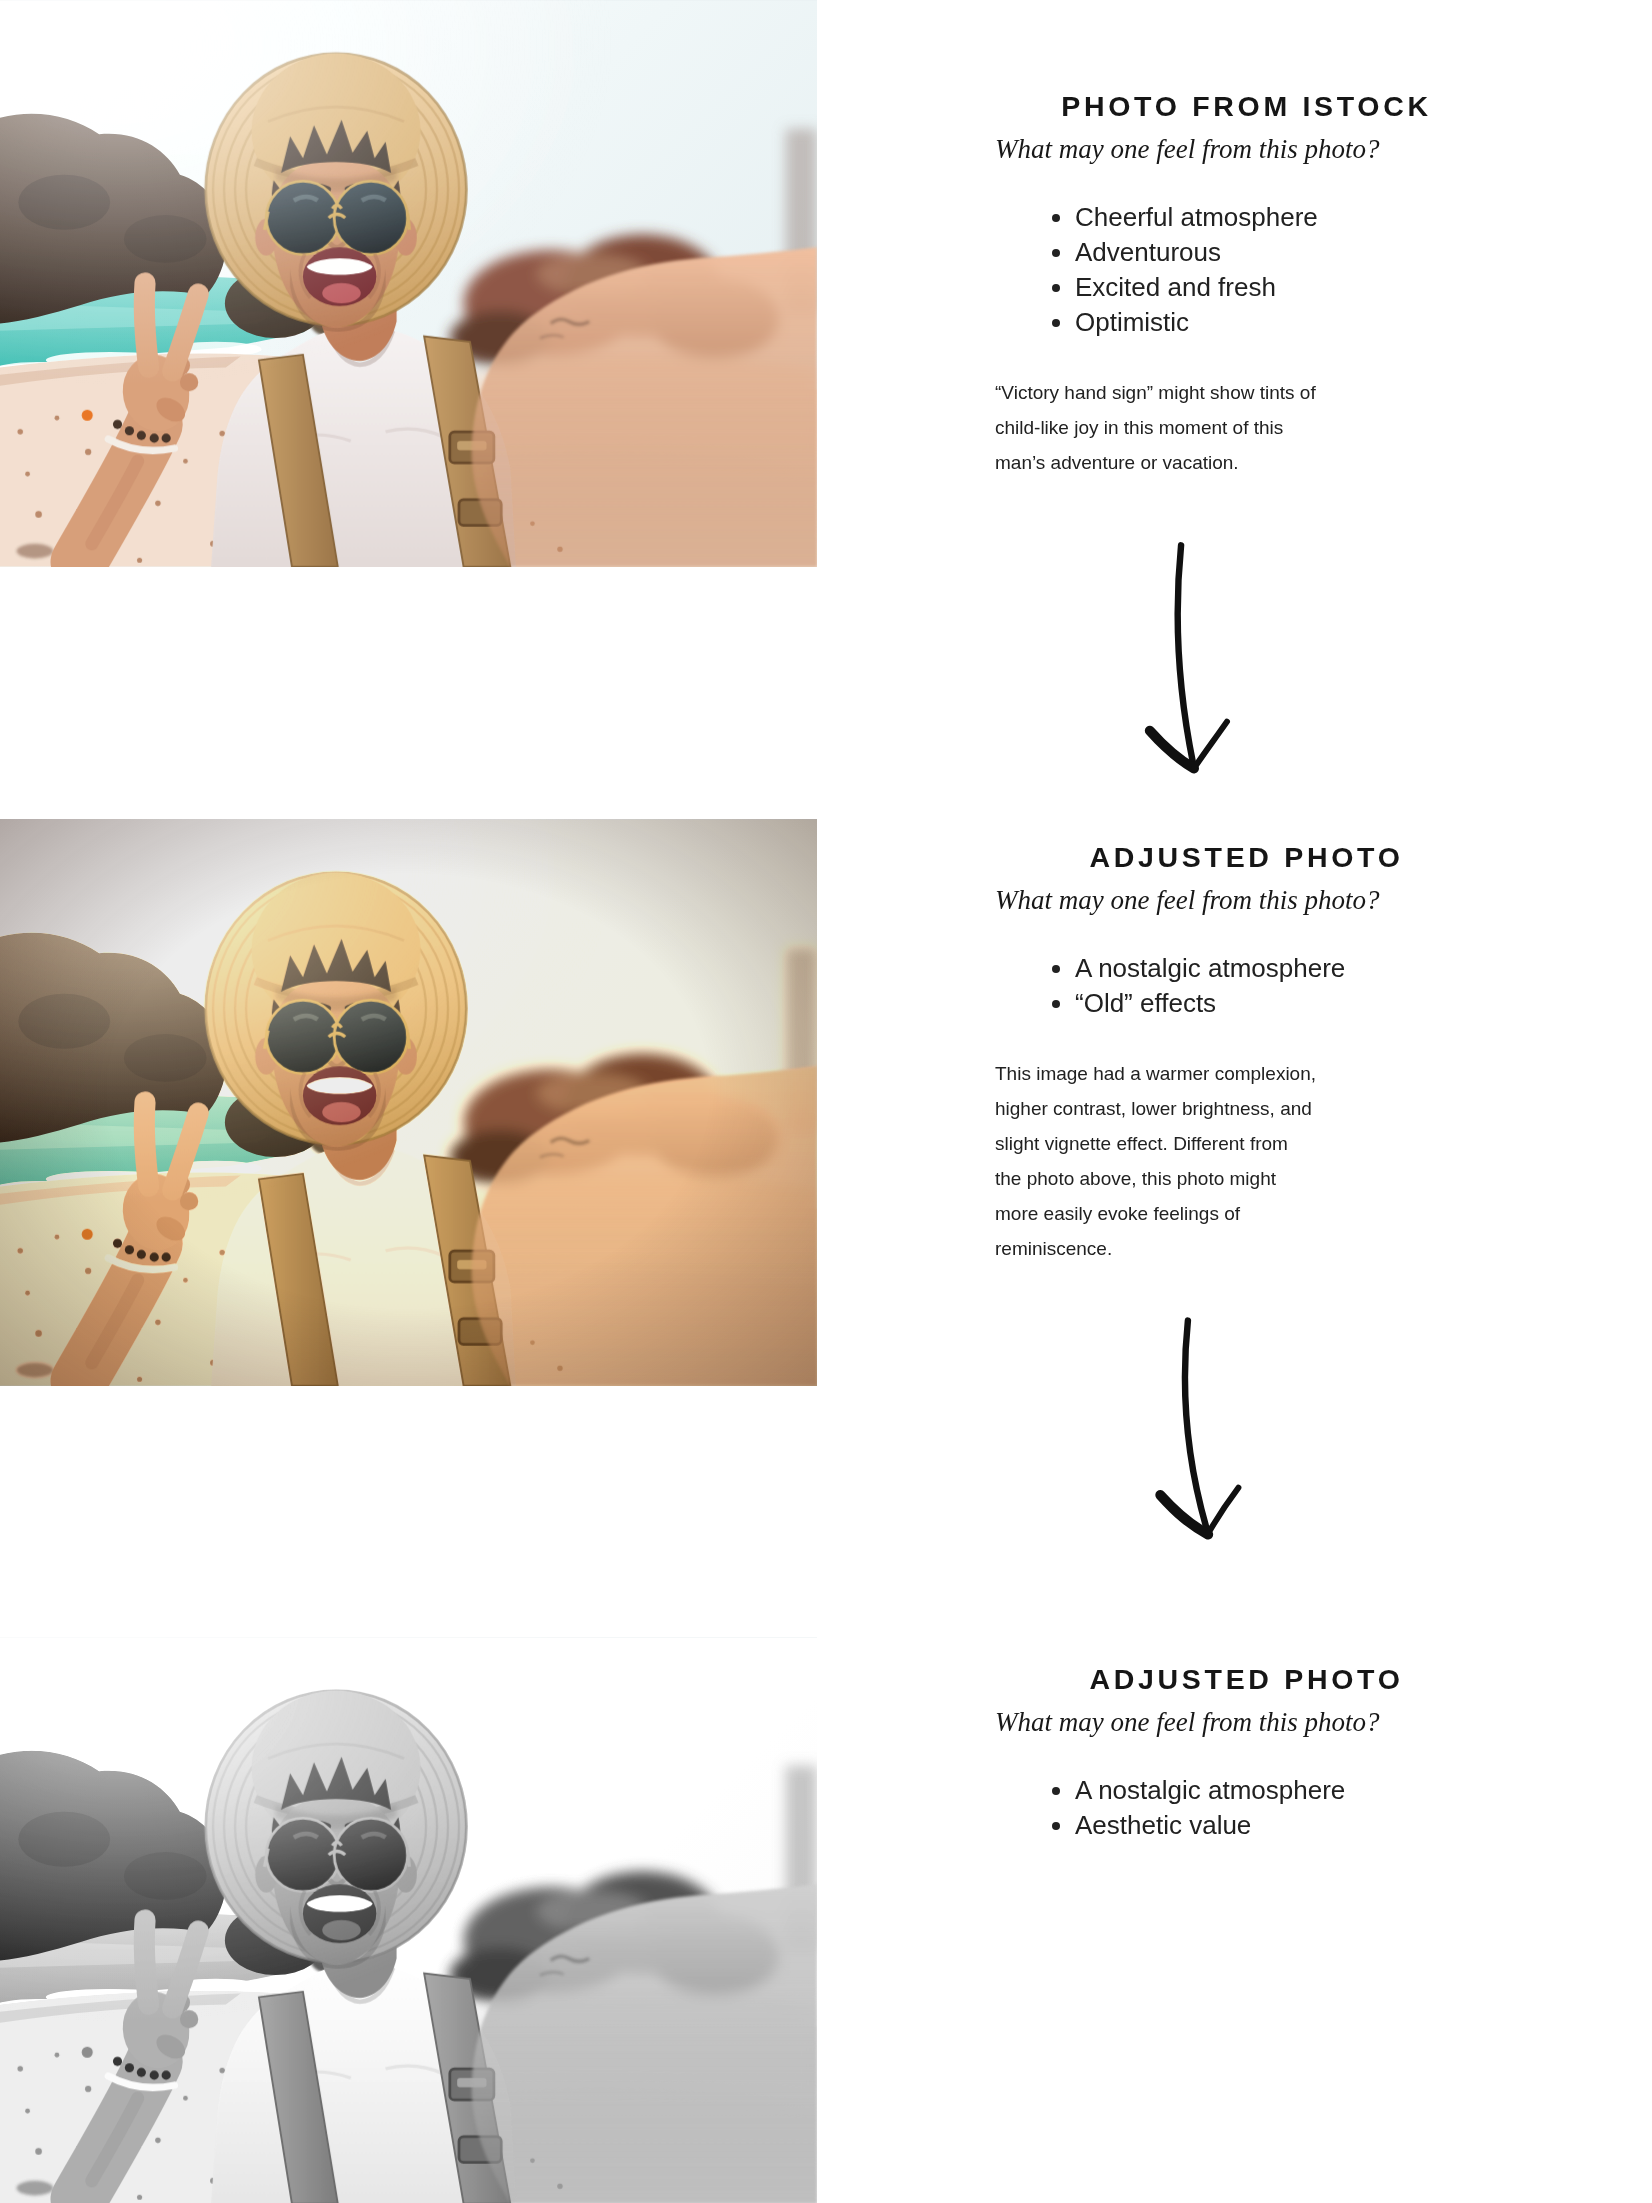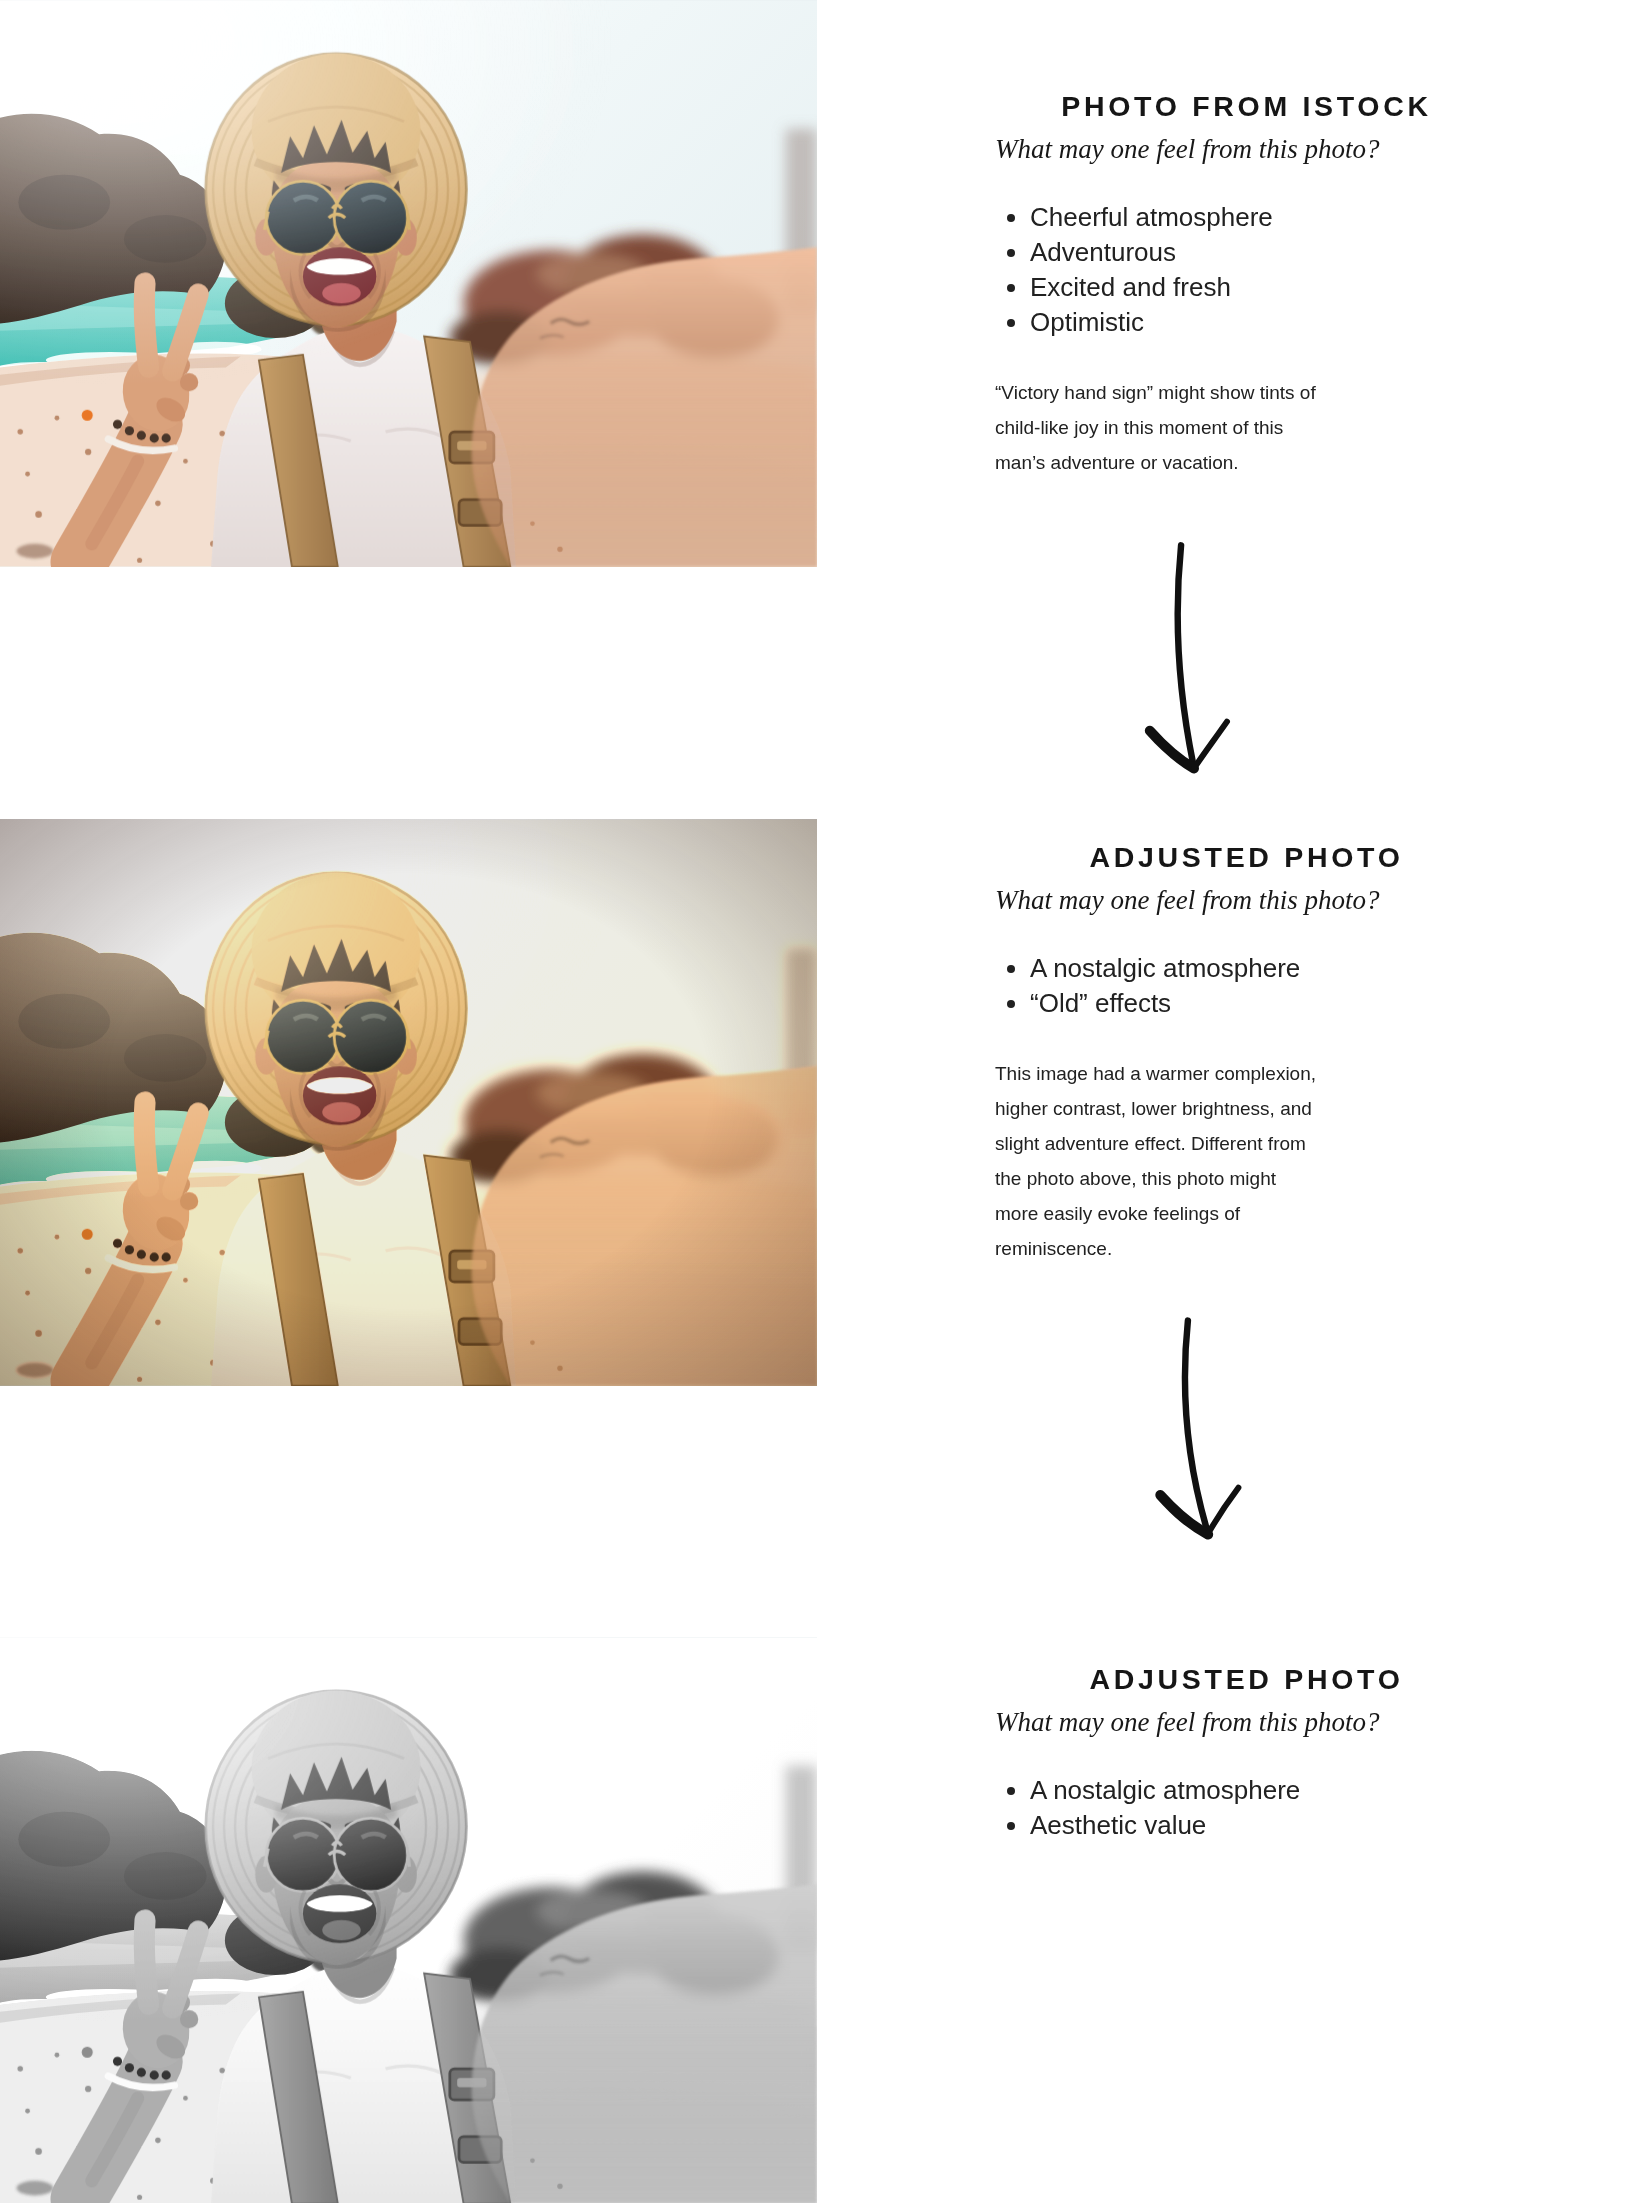--- a/index.html
+++ b/index.html
@@ -16,21 +16,21 @@
   .vignette{position:absolute;inset:0;pointer-events:none;
             background:radial-gradient(ellipse at 50% 48%, rgba(0,0,0,0) 52%, rgba(46,18,8,0.34) 100%);}
   .txt{position:absolute;left:995px;width:503px;}
   .s1{top:88px;}
   .s2{top:839px;}
   .s3{top:1661px;}
   .txt h2{margin:0;font-size:28.5px;line-height:37px;font-weight:700;letter-spacing:3.7px;color:#161616;text-align:center;}
   .sub{margin:9.2px 0 0;font-family:"Liberation Serif",serif;font-style:italic;
        font-size:27px;line-height:31px;color:#181818;}
   .txt ul{margin:35px 0 0;padding:0 0 0 35px;list-style:disc outside;}
-  .txt li{font-size:26px;line-height:35px;color:#212121;}
+  .txt li{font-size:26px;line-height:35px;color:#212121;margin-left:45px;}
   .body{margin:35px 0 0;font-size:19px;line-height:35px;color:#212121;white-space:pre-line;}
   .arrow{position:absolute;}
   .arrow-1{left:1137px;top:536px;width:112px;height:250px;}
   .arrow-2{left:1142px;top:1313px;width:112px;height:230px;}
   .arrow path{fill:none;stroke:#101010;stroke-linecap:round;}
   .defs-holder{position:absolute;width:0;height:0;overflow:hidden;}
 </style>
 </head>
 <body>
 
@@ -273,21 +273,21 @@
 
   <section class="txt s2">
     <h2>ADJUSTED PHOTO</h2>
     <p class="sub">What may one feel from this photo?</p>
     <ul>
       <li>A nostalgic atmosphere</li>
       <li>“Old” effects</li>
     </ul>
     <p class="body">This image had a warmer complexion,
 higher contrast, lower brightness, and
-slight adventure effect. Different from
+slight vignette effect. Different from
 the photo above, this photo might
 more easily evoke feelings of
 reminiscence.</p>
   </section>
 
   <svg class="arrow arrow-2" viewBox="0 0 122 250">
     <path d="M50 8 C42 85 48 160 72 240" stroke-width="7"></path>
     <path d="M20 198 C38 218 52 230 72 241" stroke-width="11"></path>
     <path d="M105 190 C90 210 80 226 72 240" stroke-width="6.5"></path>
   </svg>

